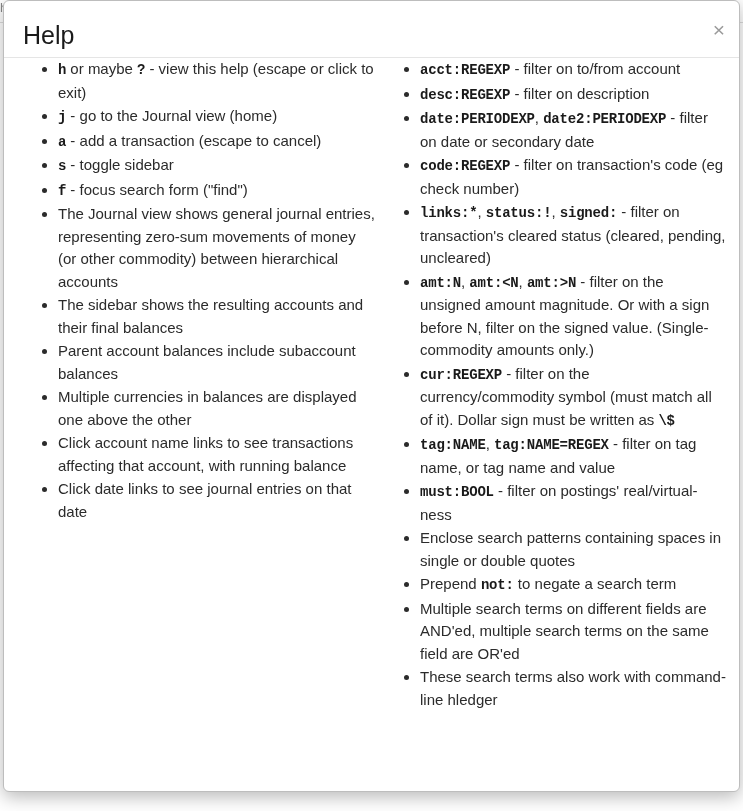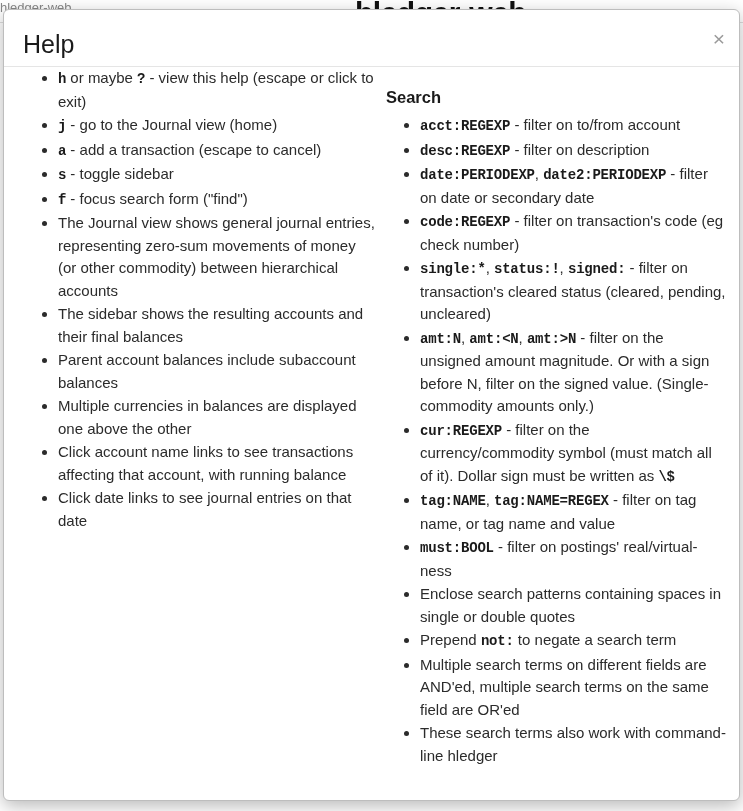--- a/index.html
+++ b/index.html
@@ -51,21 +51,21 @@
     position: absolute;
     left: 228px;
     top: 22px;
     width: 515px;
     border-top: 1px solid #ddd;
   }
 
   .modal {
     position: absolute;
     left: 3px;
-    top: 9px;
+    top: 0;
     width: 737px;
     height: 792px;
     background: #ffffff;
     border: 1px solid #bdbdbd;
     border-radius: 6px;
     box-shadow: 0 5px 18px rgba(0,0,0,0.28);
     box-sizing: border-box;
     overflow: hidden;
   }
   .modal-header {
@@ -168,27 +168,26 @@
       <ul class="bullets">
           <li>The Journal view shows general journal entries, representing zero-sum movements of money (or other commodity) between hierarchical accounts</li>
           <li>The sidebar shows the resulting accounts and their final balances</li>
           <li>Parent account balances include subaccount balances</li>
           <li>Multiple currencies in balances are displayed one above the other</li>
           <li>Click account name links to see transactions affecting that account, with running balance</li>
           <li>Click date links to see journal entries on that date</li>
         </ul>
     </div>
     <div class="col-right">
-      <h3 class="section">Search</h3>
       <ul class="bullets">
           <li><code>acct:REGEXP</code> - filter on to/from account</li>
           <li><code>desc:REGEXP</code> - filter on description</li>
           <li><code>date:PERIODEXP</code>, <code>date2:PERIODEXP</code> - filter on date or secondary date</li>
           <li><code>code:REGEXP</code> - filter on transaction's code (eg check number)</li>
-          <li><code>single:*</code>, <code>status:!</code>, <code>signed:</code> - filter on transaction's cleared status (cleared, pending, uncleared)</li>
+          <li><code>links:*</code>, <code>status:!</code>, <code>signed:</code> - filter on transaction's cleared status (cleared, pending, uncleared)</li>
           <li><code>amt:N</code>, <code>amt:&lt;N</code>, <code>amt:&gt;N</code> - filter on the unsigned amount magnitude. Or with a sign before N, filter on the signed value. (Single-commodity amounts only.)</li>
           <li><code>cur:REGEXP</code> - filter on the currency/commodity symbol (must match all of it). Dollar sign must be written as <code>\$</code></li>
           <li><code>tag:NAME</code>, <code>tag:NAME=REGEX</code> - filter on tag name, or tag name and value</li>
           <li><code>must:BOOL</code> - filter on postings' real/virtual-ness</li>
           <li>Enclose search patterns containing spaces in single or double quotes</li>
           <li>Prepend <code>not:</code> to negate a search term</li>
           <li>Multiple search terms on different fields are AND'ed, multiple search terms on the same field are OR'ed</li>
           <li>These search terms also work with command-line hledger</li>
         </ul>
     </div>

